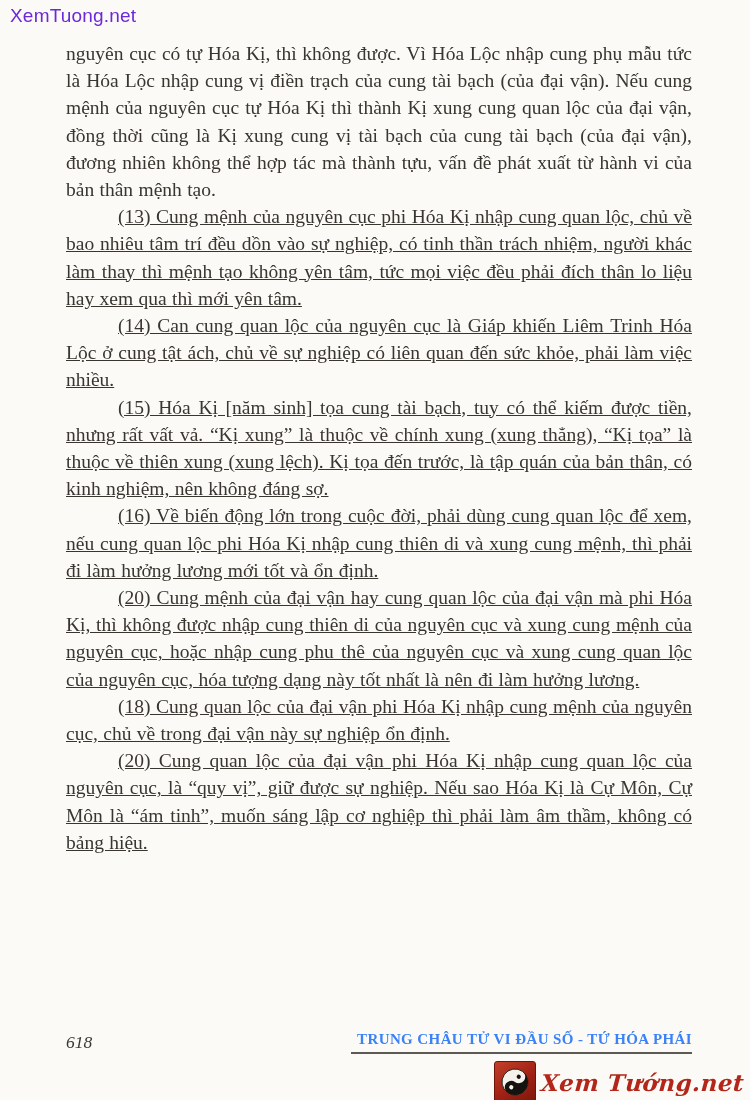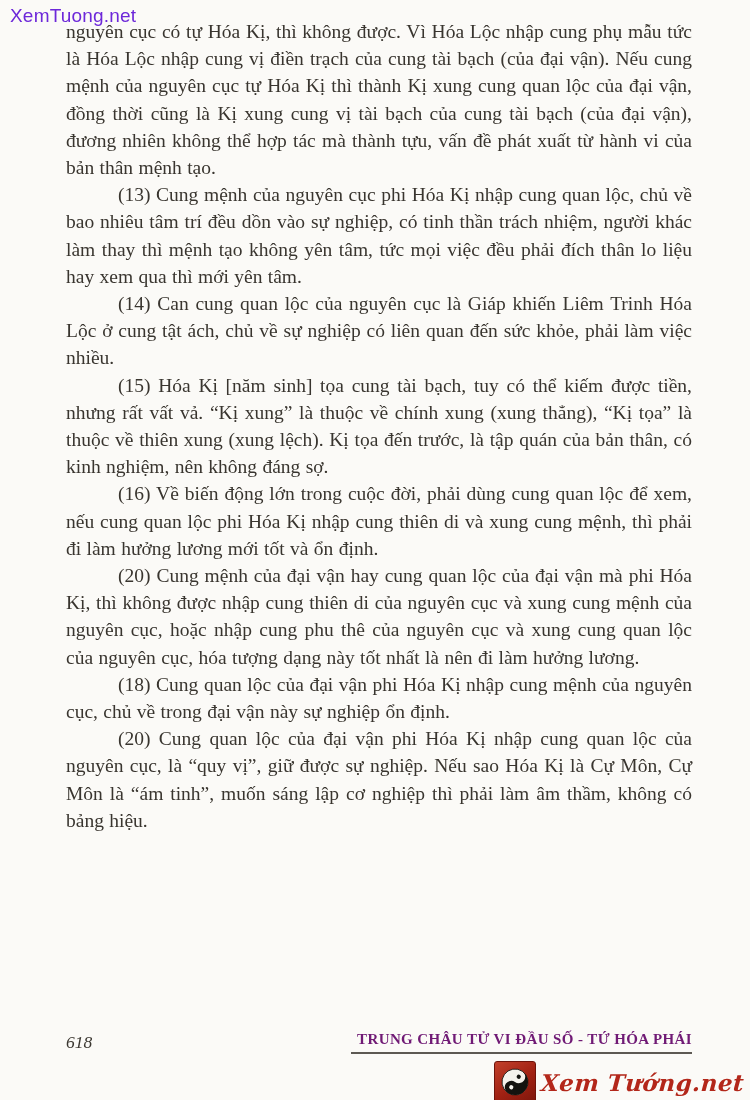--- a/index.html
+++ b/index.html
@@ -20,53 +20,53 @@
     top: 5px;
     left: 10px;
     font-family: "Liberation Sans", sans-serif;
     font-size: 19px;
     font-weight: 500;
     letter-spacing: 0.2px;
   }
 
   .page-body {
     position: absolute;
-    top: 18px;
+    top: 40px;
     left: 66px;
     width: 626px;
     font-size: 19.5px;
     line-height: 27.2px;
     text-align: justify;
   }
   .page-body p.para {
     margin: 0;
     padding: 0;
     word-spacing: 0.5px;
   }
-  .page-body p.para.indented { text-indent: 52px; }
+  .page-body p.para.indented { text-indent: 52px; text-decoration: underline; }
 
   .footer {
     position: absolute;
     top: 1031px;
     left: 66px;
     width: 626px;
     display: flex;
     justify-content: space-between;
     align-items: center;
   }
   .page-number {
     font-style: italic;
     font-size: 17.5px;
     color: #3b3731;
   }
   .running-title {
     font-size: 15px;
     font-weight: bold;
     letter-spacing: 0.4px;
-    color: #701a75;
+    color: #3b82f6;
     padding-bottom: 4px;
     border-bottom: 2px solid #5d5953;
     padding-left: 6px;
   }
 
   .logo {
     position: absolute;
     top: 1061px;
     right: 6px;
     display: flex;

